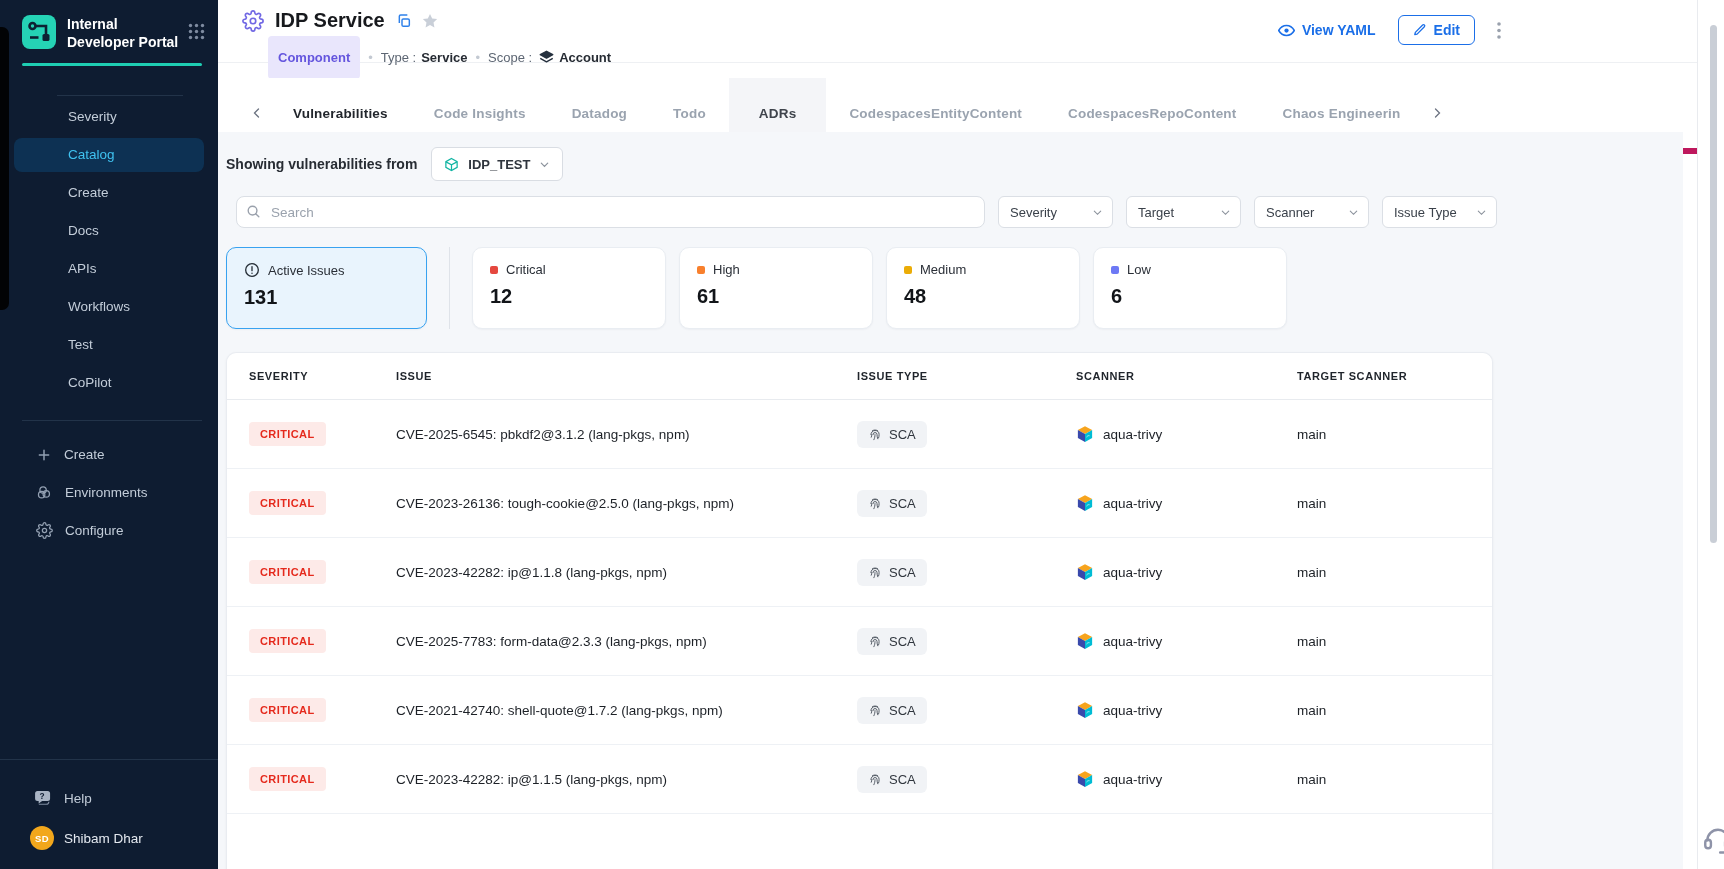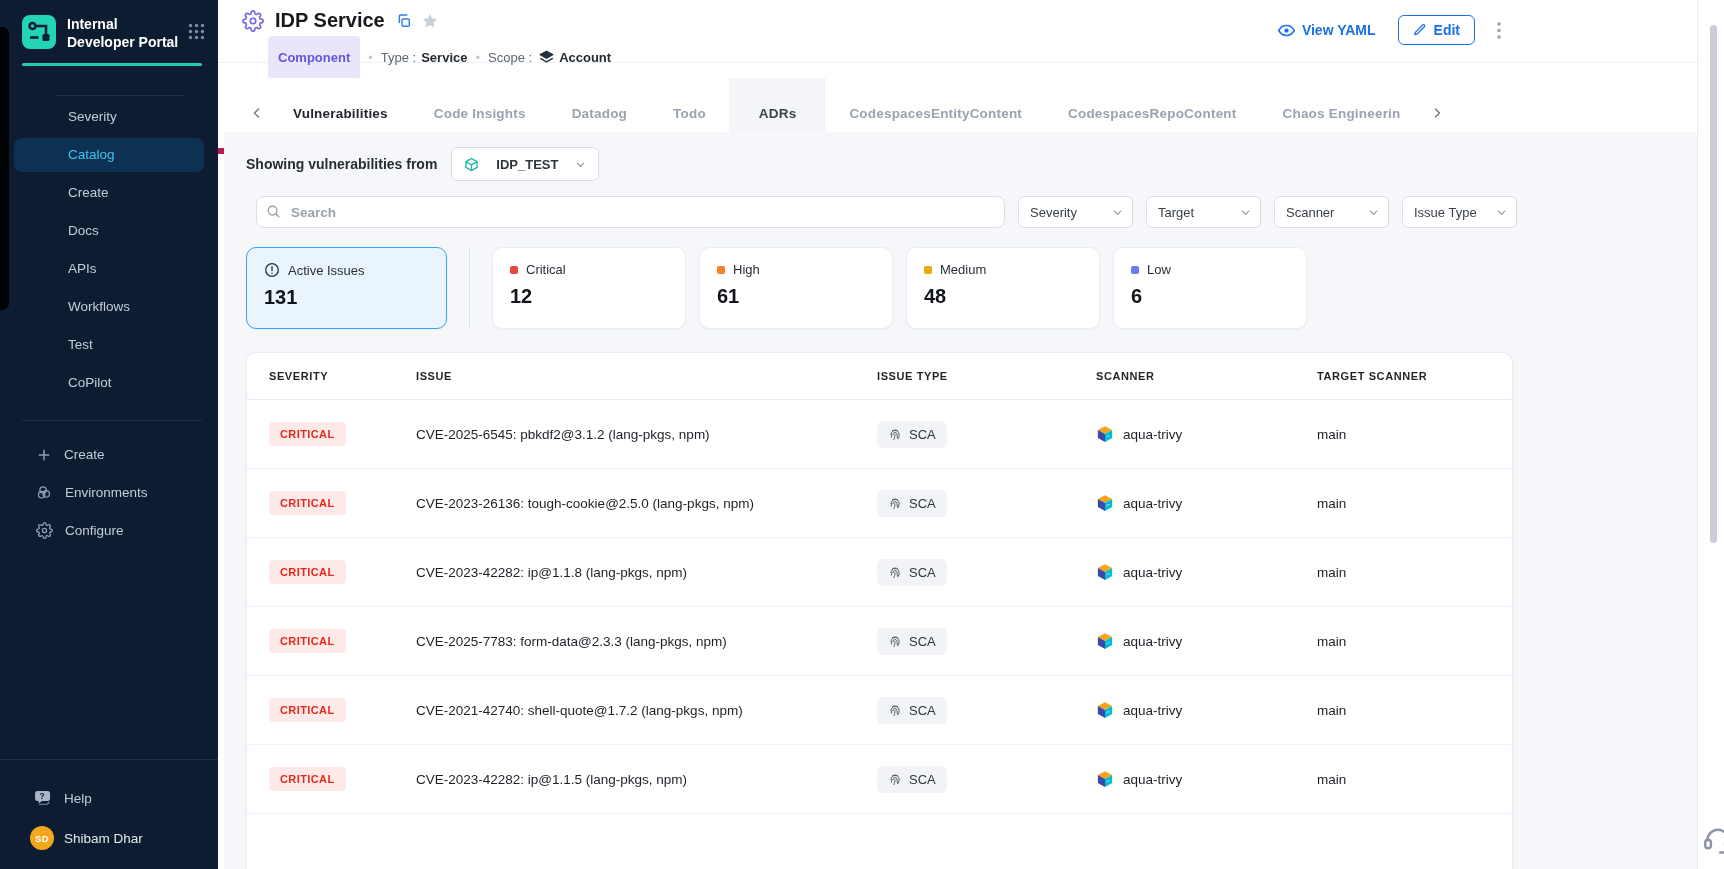--- a/index.html
+++ b/index.html
@@ -59,33 +59,33 @@
   .tab-scroll{width:26px;display:flex;align-items:center;justify-content:center;color:#6b7280;cursor:pointer;}
   .tab-scroll.left{margin-left:26px;}
   .tab-list{display:flex;align-items:stretch;}
   .tab{display:flex;align-items:center;padding:0 23px;font-size:13.5px;font-weight:700;letter-spacing:.2px;
     color:#9aa3af;position:relative;cursor:pointer;white-space:nowrap;}
   .tab.active{color:#22262c;}
   .tab.active::after{content:"";position:absolute;left:0;right:0;bottom:0;height:3px;background:#2e6be6;}
   .tab.highlighted{background:#f4f5f8;color:#3f444c;padding:0 30px;}
 
   
-  .content{position:absolute;left:224px;top:132px;width:1479px;height:737px;background:#f5f7fa;overflow:hidden;}
+  .content{position:absolute;left:204px;top:132px;width:1479px;height:737px;background:#f5f7fa;overflow:hidden;}
   .toolbar-row{position:absolute;left:22px;top:16px;height:32px;display:flex;align-items:center;gap:14px;}
   .showing-label{font-size:14px;font-weight:700;color:#272c33;}
-  .project-select{display:flex;align-items:center;gap:17px;height:32px;padding:0 12px;border:1px solid #d9dde3;border-radius:6px;
+  .project-select{display:flex;align-items:center;gap:9px;height:32px;padding:0 12px;border:1px solid #d9dde3;border-radius:6px;
     background:#fff;cursor:pointer;}
   .project-select .name{font-size:13px;font-weight:600;color:#2f353d;}
   .chev{color:#8b929c;}
 
   .filter-row{position:absolute;left:32px;top:64px;display:flex;align-items:center;}
   .search-box{position:relative;width:749px;height:32px;}
   .search-box .icn{position:absolute;left:10px;top:8px;color:#9aa1ac;}
   .search-box input{width:100%;height:100%;box-sizing:border-box;border:1px solid #dbdfe5;border-radius:8px;background:#fff;
-    padding:0 10px 0 34px;font-size:13.5px;color:#3a414a;font-family:inherit;outline:none;font-weight:bold;}
+    padding:0 10px 0 34px;font-size:13.5px;color:#3a414a;font-family:inherit;outline:none;}
   .search-box input::placeholder{color:#9aa2ad;}
   .f-select{width:115px;height:32px;margin-left:13px;box-sizing:border-box;border:1px solid #dbdfe5;border-radius:6px;background:#fff;
     display:flex;align-items:center;justify-content:space-between;padding:0 9px 0 11px;font-size:13px;color:#3a414a;cursor:pointer;white-space:nowrap;}
 
   .cards-row{position:absolute;left:22px;top:115px;height:82px;display:flex;align-items:stretch;}
   .s-card{width:194px;box-sizing:border-box;background:#fff;border:1px solid #e9edf2;border-radius:10px;
     padding:14px 17px;margin-right:13px;box-shadow:0 1px 2px rgba(16,24,40,.04);cursor:pointer;}
   .s-card.selected{width:201px;background:#e9f4fd;border:1.5px solid #38a2f0;margin-right:0;}
   .s-top{display:flex;align-items:center;gap:8px;}
   .s-top .icn{color:#272f38;}

